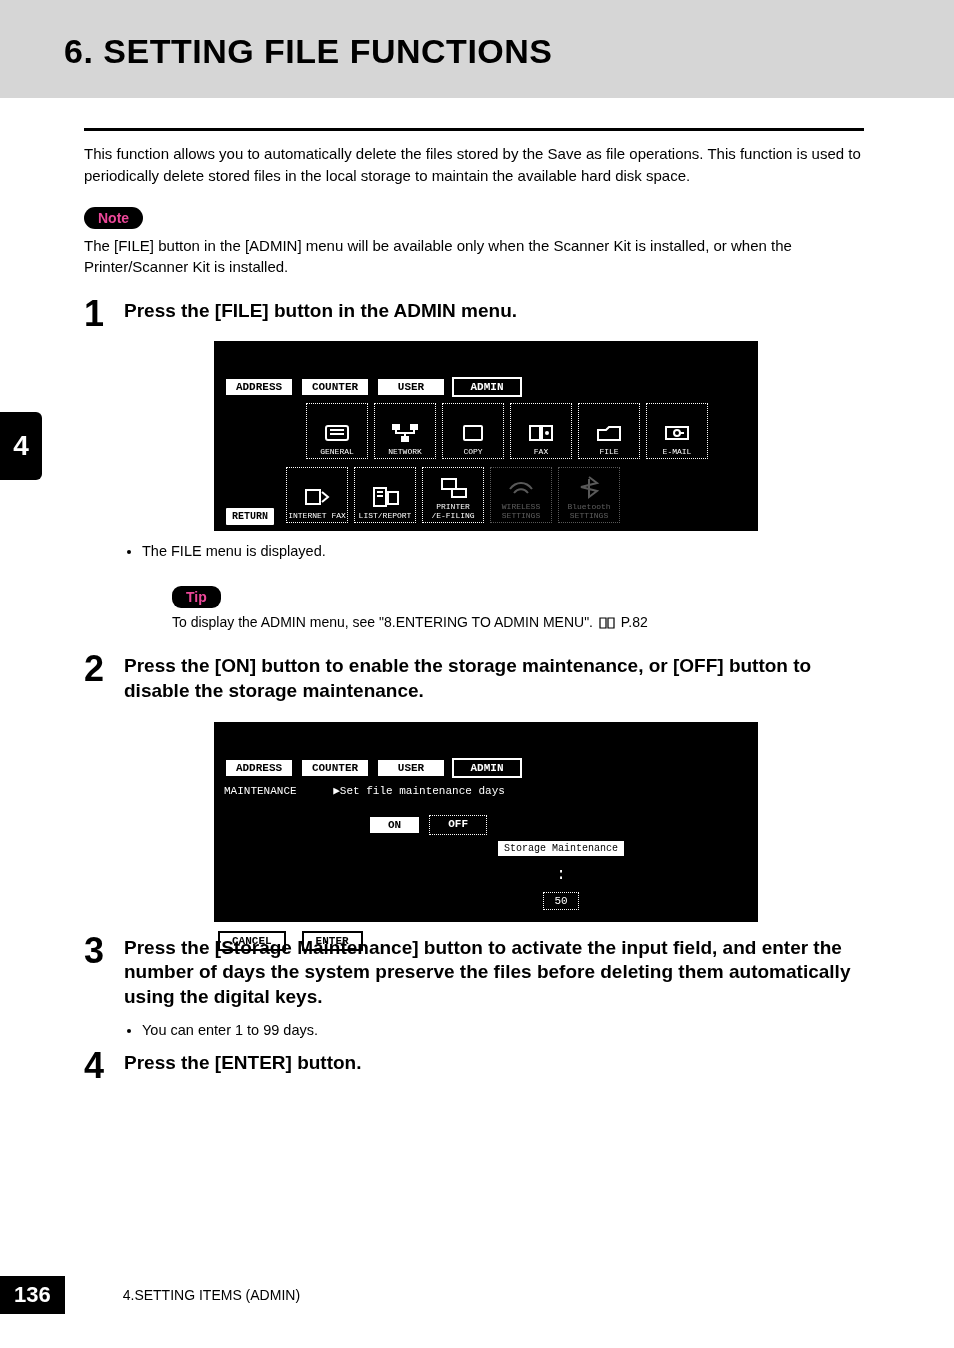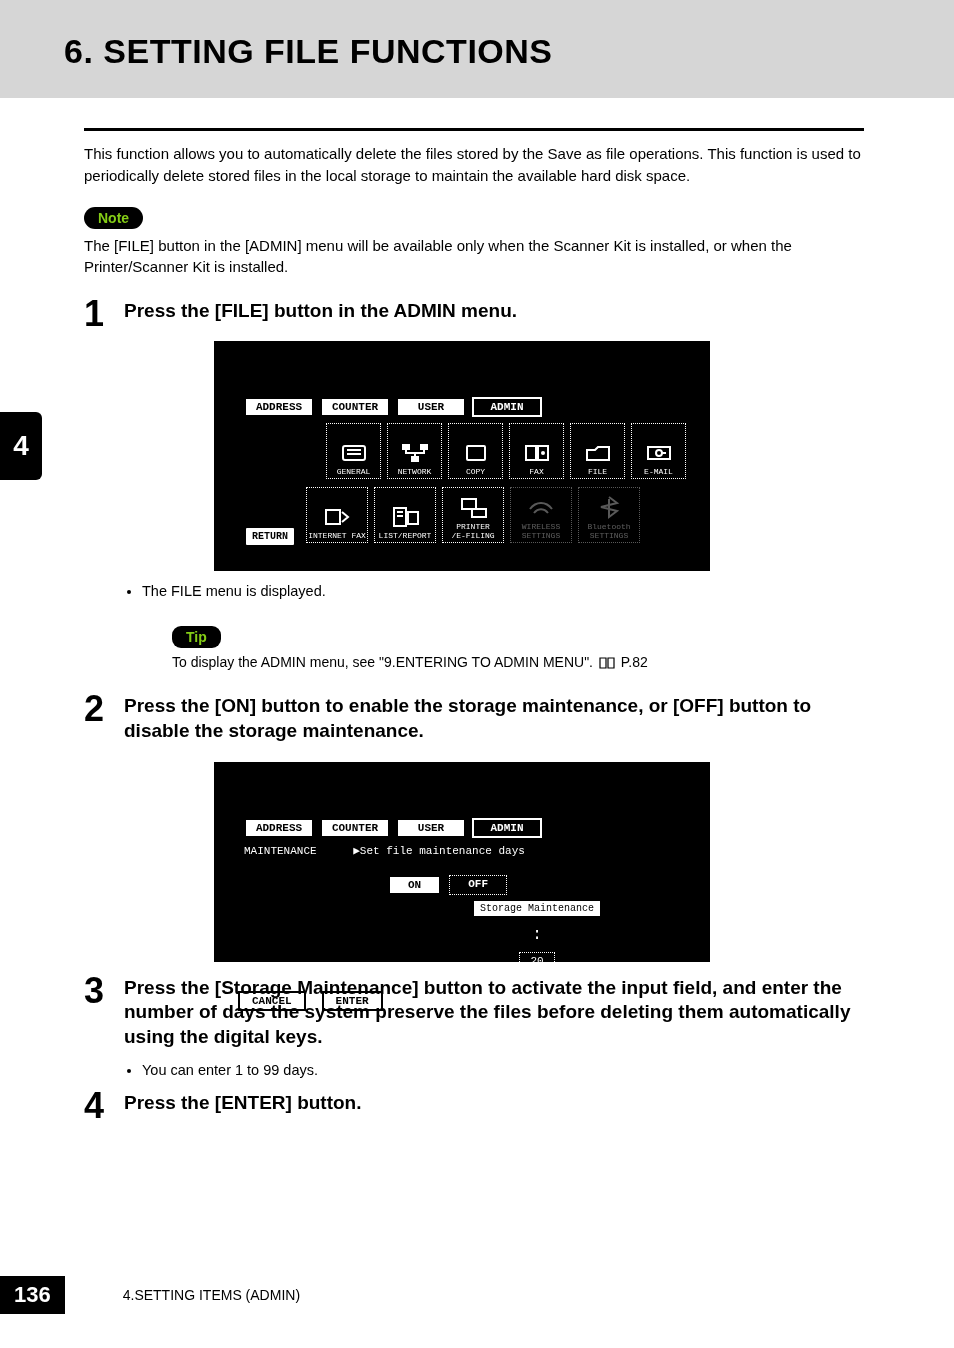--- a/index.html
+++ b/index.html
@@ -32,21 +32,21 @@
   }
   .content {
     position: absolute;
     left: 84px; top: 128px;
     width: 780px;
   }
   .hr { border: none; border-top: 3px solid #000; margin: 0 0 12px 0; }
   .intro { font-size: 15px; line-height: 1.45; }
   .note-bubble, .tip-bubble {
     display: inline-block;
-    background: #000; color: #84cc16;
+    background: #000; color: #ec4899;
     border-radius: 14px;
     padding: 3px 14px;
     font-size: 14px; font-weight: bold;
     margin: 20px 0 6px 0;
   }
   .tip-bubble { margin-left: 48px; border-radius: 9px; }
   .note-text { font-size: 15px; line-height: 1.4; }
   .tip-text { font-size: 14px; margin-left: 48px; }
 
   .side-tab {
@@ -67,22 +67,22 @@
   }
   .step-body { margin-left: 40px; }
   .step-title { font-size: 19px; font-weight: bold; line-height: 1.3; }
   .bullets { margin: 10px 0 0 18px; }
   .bullets li { font-size: 14.5px; line-height: 1.45; margin-bottom: 4px; }
 
   
   .screen {
     margin: 18px 4px 10px 90px;
     background: #000;
-    width: 496px;
-    padding: 24px;
+    width: 544px;
+    padding: 4px;
   }
   .screen.small { height: 200px; }
   .tabrow { display: flex; gap: 6px; margin: 32px 0 6px 6px; }
   .tab {
     background: #fff;
     border: 2px solid #000;
     font-family: "Courier New", monospace;
     font-size: 11px; font-weight: bold;
     padding: 2px 8px;
     min-width: 70px;
@@ -288,21 +288,21 @@
         </div>
 
         <ul class="bullets">
           <li>The FILE menu is displayed.</li>
         </ul>
 
         <div class="tip-bubble">
           <span>Tip</span>
         </div>
         <p class="tip-text">
-          <span>To display the ADMIN menu, see "9.ENTERING TO ADMIN MENU".</span>
+          <span>To display the ADMIN menu, see "8.ENTERING TO ADMIN MENU".</span>
           <span class="tip-ref-icon">
             <svg width="16" height="12" viewBox="0 0 16 12">
                 <path d="M1 1h6v10H1zM9 1h6v10H9z" fill="none" stroke="#000" stroke-width="1.2"></path>
               </svg>
           </span>
           <span>P.82</span>
         </p>
       </div>
     </div>
 
@@ -323,21 +323,21 @@
             <span>MAINTENANCE</span>
             <span style="margin-left:30px;">▶Set file maintenance days</span>
           </div>
           <div class="onoff-row">
             <div class="pill sel">ON</div>
             <div class="pill">OFF</div>
           </div>
           <div class="sm-row">
             <div class="sm-label">Storage Maintenance</div>
             <span style="color:#fff;font-family:'Courier New',monospace;">:</span>
-            <div class="sm-val">20</div>
+            <div class="sm-val">50</div>
           </div>
           <div class="dashline"></div>
           <div class="btn-row">
             <div class="btn">CANCEL</div>
             <div class="btn">ENTER</div>
           </div>
         </div>
 
       </div>
     </div>

